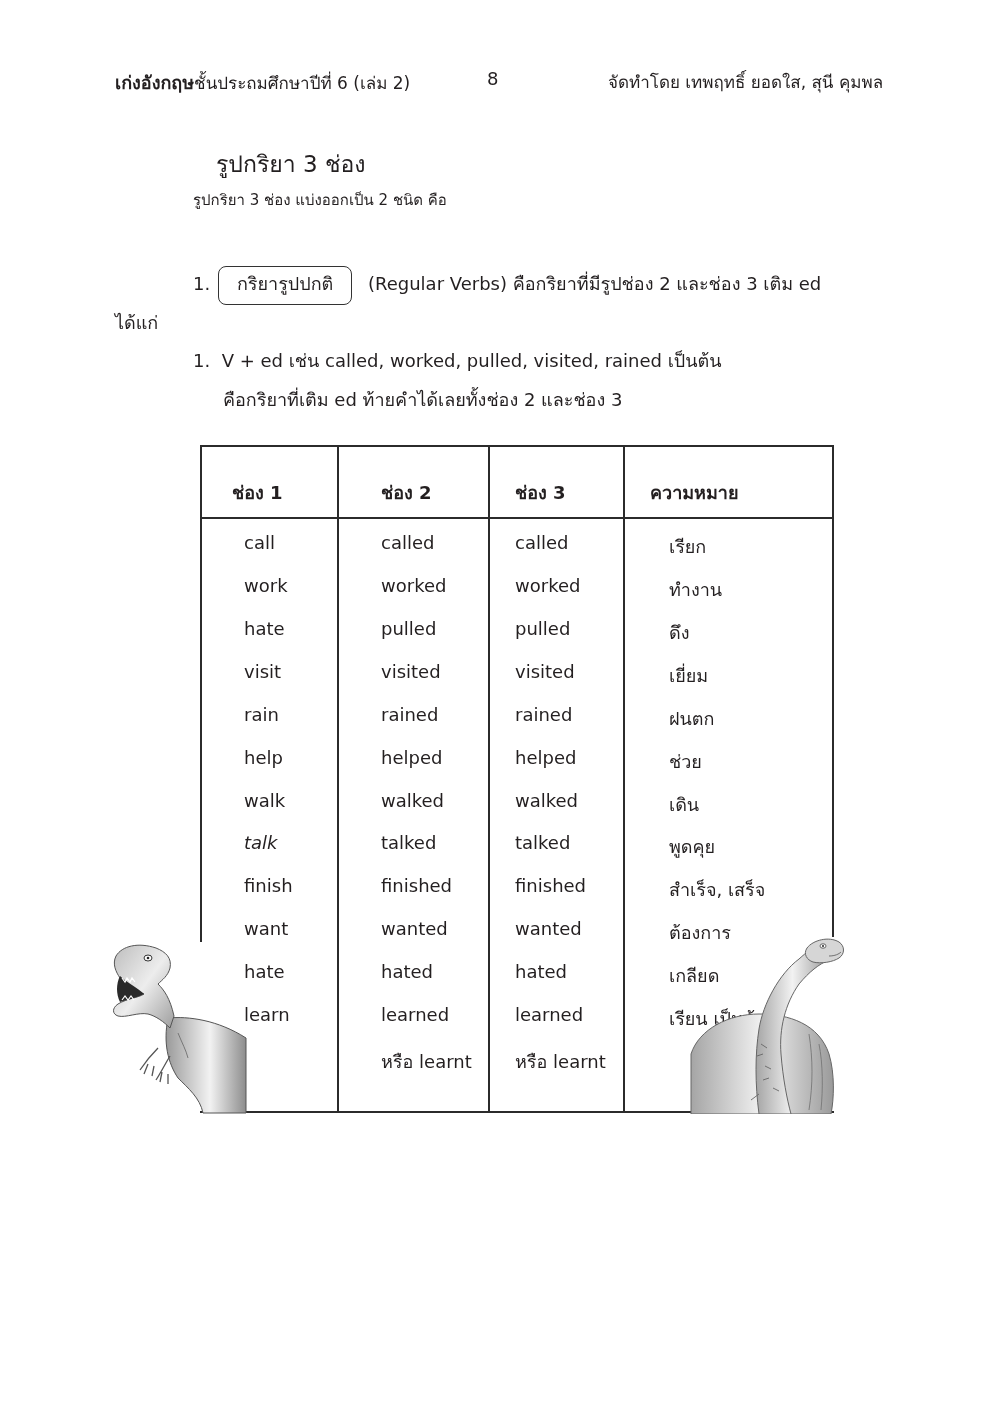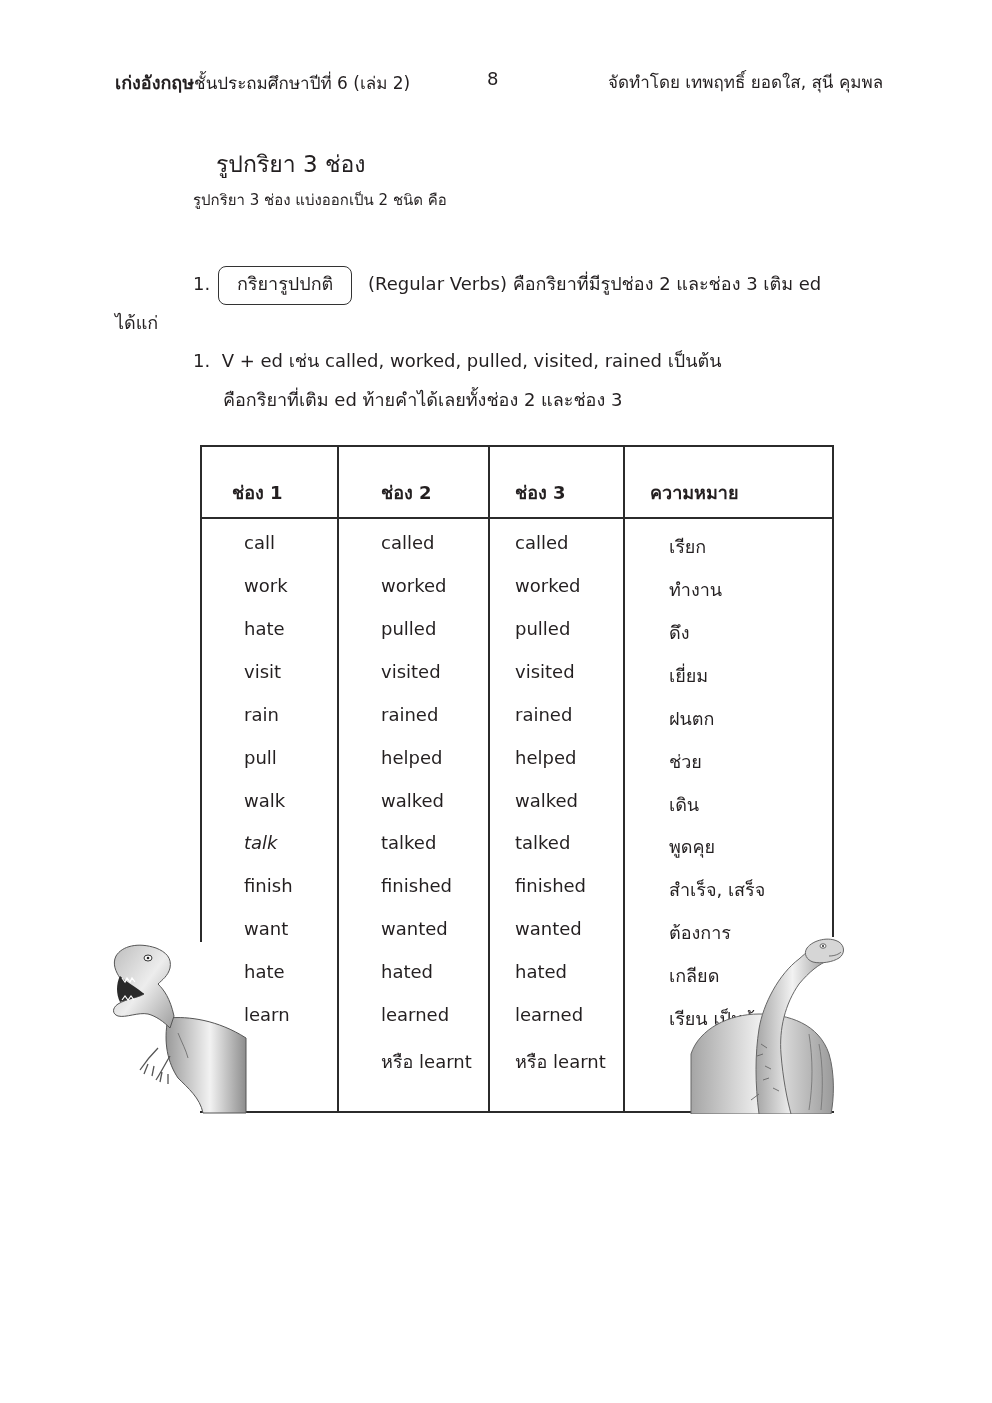--- a/index.html
+++ b/index.html
@@ -101,21 +101,21 @@
     <div class="cell" style="left:515px; top:661px;">visited</div>
     <div class="cell" style="left:669px; top:661px;">เยี่ยม</div>
   </div>
   <div>
     <div class="cell" style="left:244px; top:704px;">rain</div>
     <div class="cell" style="left:381px; top:704px;">rained</div>
     <div class="cell" style="left:515px; top:704px;">rained</div>
     <div class="cell" style="left:669px; top:704px;">ฝนตก</div>
   </div>
   <div>
-    <div class="cell" style="left:244px; top:747px;">pull</div>
+    <div class="cell" style="left:244px; top:747px;">help</div>
     <div class="cell" style="left:381px; top:747px;">helped</div>
     <div class="cell" style="left:515px; top:747px;">helped</div>
     <div class="cell" style="left:669px; top:747px;">ช่วย</div>
   </div>
   <div>
     <div class="cell" style="left:244px; top:790px;">walk</div>
     <div class="cell" style="left:381px; top:790px;">walked</div>
     <div class="cell" style="left:515px; top:790px;">walked</div>
     <div class="cell" style="left:669px; top:790px;">เดิน</div>
   </div>

